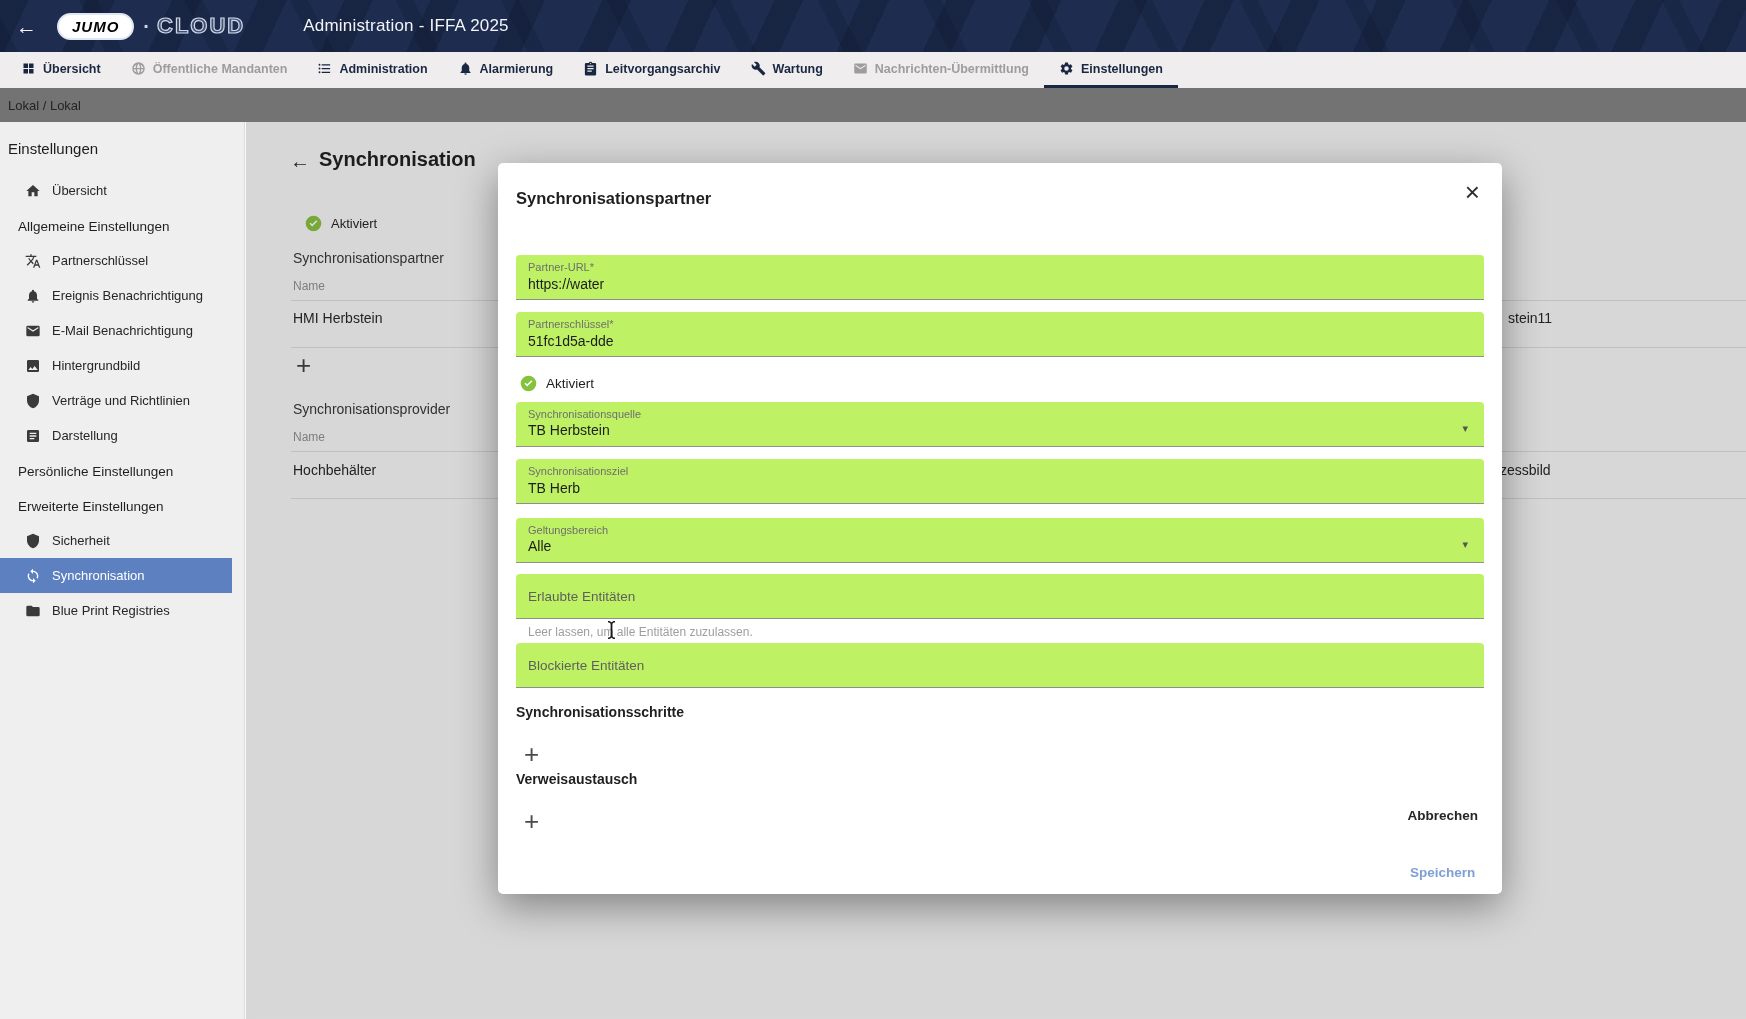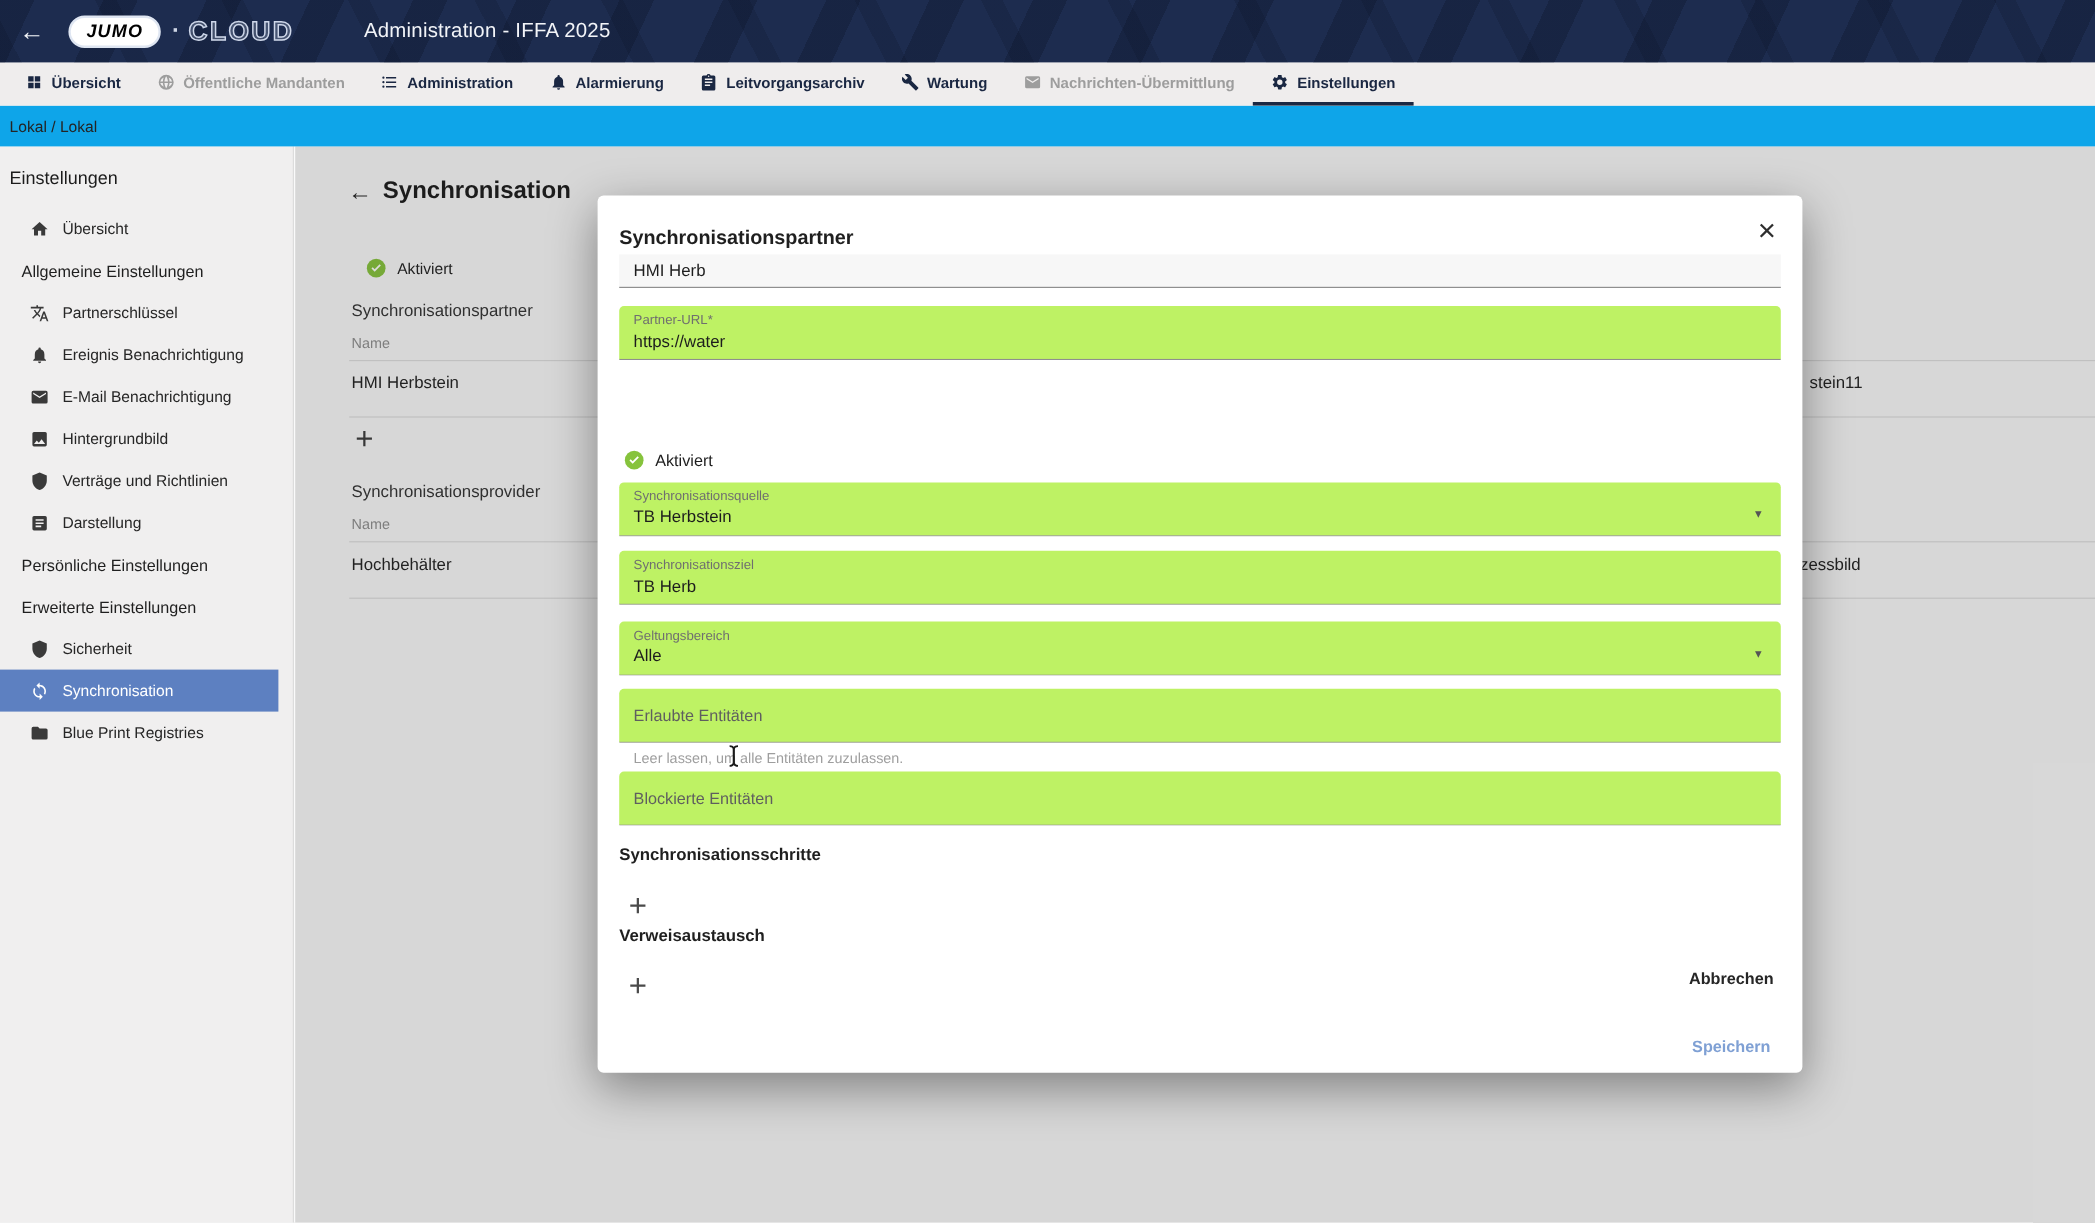--- a/index.html
+++ b/index.html
@@ -39,21 +39,21 @@
     display:flex; align-items:center; gap:7px; padding:0 15px;
     font-size:12.5px; font-weight:700; color:#1a2742; cursor:pointer;
     border-bottom:3px solid transparent;
   }
   .tab svg { width:15px; height:15px; flex:none; }
   .tab.disabled { color:#9d9d9d; cursor:default; }
   .tab.active { border-bottom-color:#1a2742; }
 
   
   .breadcrumb {
-    position:absolute; top:88px; left:0; right:0; height:34px; background:#0ea5e9;
+    position:absolute; top:88px; left:0; right:0; height:34px; background:#737373;
     display:flex; align-items:center; padding-left:8px; font-size:13px; color:#242424; z-index:8;
   }
 
   
   .sidebar {
     position:absolute; top:122px; left:0; width:245px; bottom:0;
     background:#f0efef; border-right:1px solid #dcdcdc; z-index:4;
   }
   .sb-heading { padding:18px 8px 16px 8px; font-size:15px; color:#1c1c1c; }
   .sb-item {
@@ -285,29 +285,30 @@
     <div class="m-row" style="top:340px">Hochbehälter</div>
     <div class="m-frag" style="left:1254px; top:340px">zessbild</div>
     <div class="m-div" style="top:376px"></div>
 
     <div class="backdrop"></div>
 
     <div class="modal">
       <div class="dlg-title">Synchronisationspartner</div>
       <span class="dlg-close">×</span>
 
-      <div class="fld partial" style="top:49px">
-        <input value="HMI Herb" style="">
-      </div>
 
       <div class="fld" style="top:92px">
         <span class="lab">Partner-URL*</span>
         <input value="https://water" style="">
       </div>
 
+      <div class="fld" style="top:149px">
+        <span class="lab">Partnerschlüssel*</span>
+        <input value="51fc1d5a-dde" style="">
+      </div>
 
       <div class="dlg-check" style="top:212px">
         <svg class="check-circle" viewBox="0 0 24 24">
             <circle cx="12" cy="12" r="11" fill="#86c33c"></circle>
             <path d="M10.2 16.2 6.4 12.4l1.5-1.5 2.3 2.3 5.8-5.8 1.5 1.5z" fill="#fff"></path>
           </svg>
         <span>Aktiviert</span>
       </div>
 
       <div class="fld" style="top:239px">

